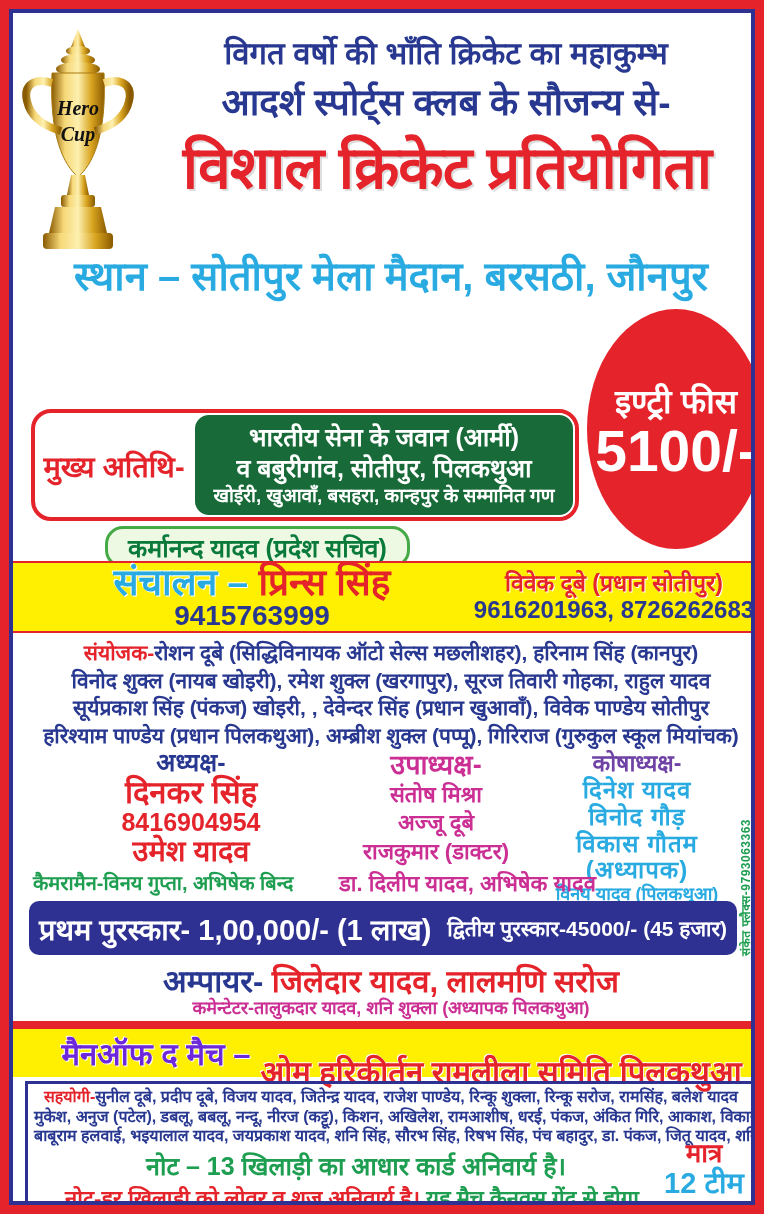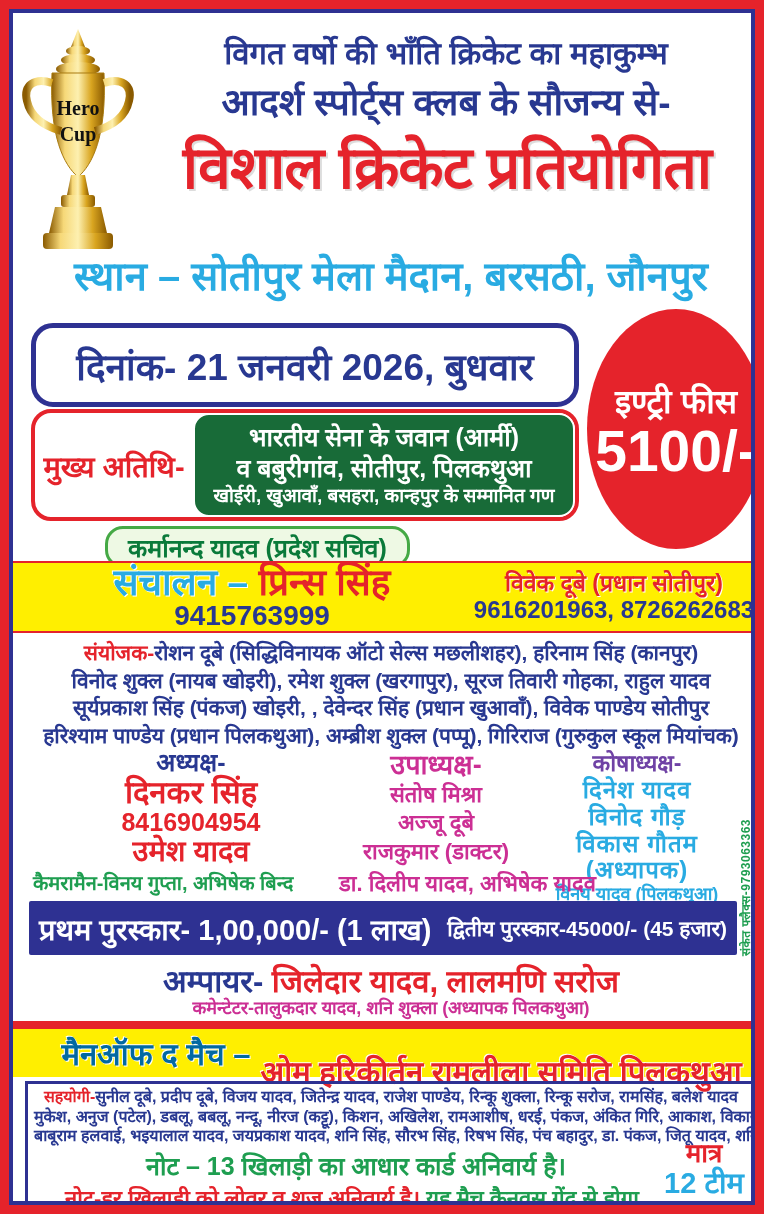--- a/index.html
+++ b/index.html
@@ -96,55 +96,55 @@
   .vp-extra{top:858px;left:330px;font-size:22px;}
 
   .credit{
     top:748px;right:2px;height:260px;width:16px;
     writing-mode:vertical-rl;transform:rotate(180deg);
     font-size:12px;letter-spacing:.5px;text-align:center;z-index:6;
   }
 
   .prize-band{
     top:892px;left:20px;width:708px;height:54px;
-    background:#2e3192;border-radius:2px;
+    background:#2e3192;border-radius:10px;
     display:flex;align-items:center;justify-content:center;gap:16px;
   }
   .prize1{font-size:29px;}
   .prize2{font-size:21px;}
 
   .umpire{top:950px;left:10px;width:744px;font-size:31px;}
   .comm-line{top:986px;left:10px;width:744px;display:flex;justify-content:center;align-items:baseline;gap:10px;}
   .comm{font-size:18px;}
   .scorer-l{font-size:22px;}
   .scorer-n{font-size:22px;}
 
   .stripe-red{top:1012px;left:4px;width:756px;height:8px;background:#e5232b;}
 
   .band-yellow2{
     top:1020px;left:4px;width:756px;height:48px;background:#ffef00;
     display:flex;align-items:center;justify-content:center;gap:10px;
   }
-  .mom-label{font-size:31px;color:#0369a1;text-shadow:1px 1px 0 #fff,-1px -1px 0 #fff;margin-left:21px;}
+  .mom-label{font-size:31px;color:#6d28d9;text-shadow:1px 1px 0 #fff,-1px -1px 0 #fff;margin-left:21px;}
   .mom-value{font-size:31px;text-shadow:1px 1px 0 #fff,-1px -1px 0 #fff;margin-top:36px;}
 
   .bottom-box{
     top:1072px;left:16px;width:732px;height:126px;
     border:3px solid #2e3192;padding:3px 6px 0 6px;
   }
   .supp{font-size:16px;line-height:1.22;text-align:center;}
   .note1{font-size:25px;margin-top:2px;text-align:center;padding-right:70px;}
   .note2{font-size:22px;text-align:center;padding-right:78px;white-space:nowrap;}
   .right-stack{
     position:absolute;right:8px;bottom:6px;width:84px;text-align:center;line-height:1.05;
   }
   .matra{font-size:26px;}
   .teams{font-size:29px;}
 
-  .trophy{top:18px;left:10px;width:118px;height:236px;}
+  .trophy{top:18px;left:10px;width:118px;height:236px;font-style:italic;}
 </style>
 </head>
 <body>
 
 <div class="poster">
   <div class="inner-border"></div>
 
   <div class="abs trophy">
     <svg width="118" height="236" viewBox="0 0 118 236">
       <defs>
@@ -171,23 +171,20 @@
       <text x="59" y="114" text-anchor="middle" font-size="20" font-weight="bold" fill="#111" font-family="Liberation Serif, DejaVu Serif, serif">Cup</text>
     </svg>
   </div>
 
   <div class="abs hdr-line1 b ctr nowrap blue">विगत वर्षो की भाँति क्रिकेट का महाकुम्भ</div>
   <div class="abs hdr-line2 b ctr nowrap blue">आदर्श स्पोर्ट्स क्लब के सौजन्य से-</div>
   <div class="abs hdr-title b ctr nowrap red">विशाल क्रिकेट प्रतियोगिता</div>
 
   <div class="abs venue b ctr nowrap sky">स्थान – सोतीपुर मेला मैदान, बरसठी, जौनपुर</div>
 
-  <div class="abs date-box b nowrap blue">
-    <span>दिनांक- 21 जनवरी 2026, बुधवार</span>
-  </div>
 
   <div class="abs fee-circle b">
     <span class="fee-label white nowrap">इण्ट्री फीस</span>
     <span class="fee-amount white nowrap">5100/-</span>
   </div>
 
   <div class="abs guest-box">
     <div class="guest-label b red nowrap">मुख्य अतिथि-</div>
     <div class="guest-green">
       <span class="gg1 b white nowrap">भारतीय सेना के जवान (आर्मी)</span>

